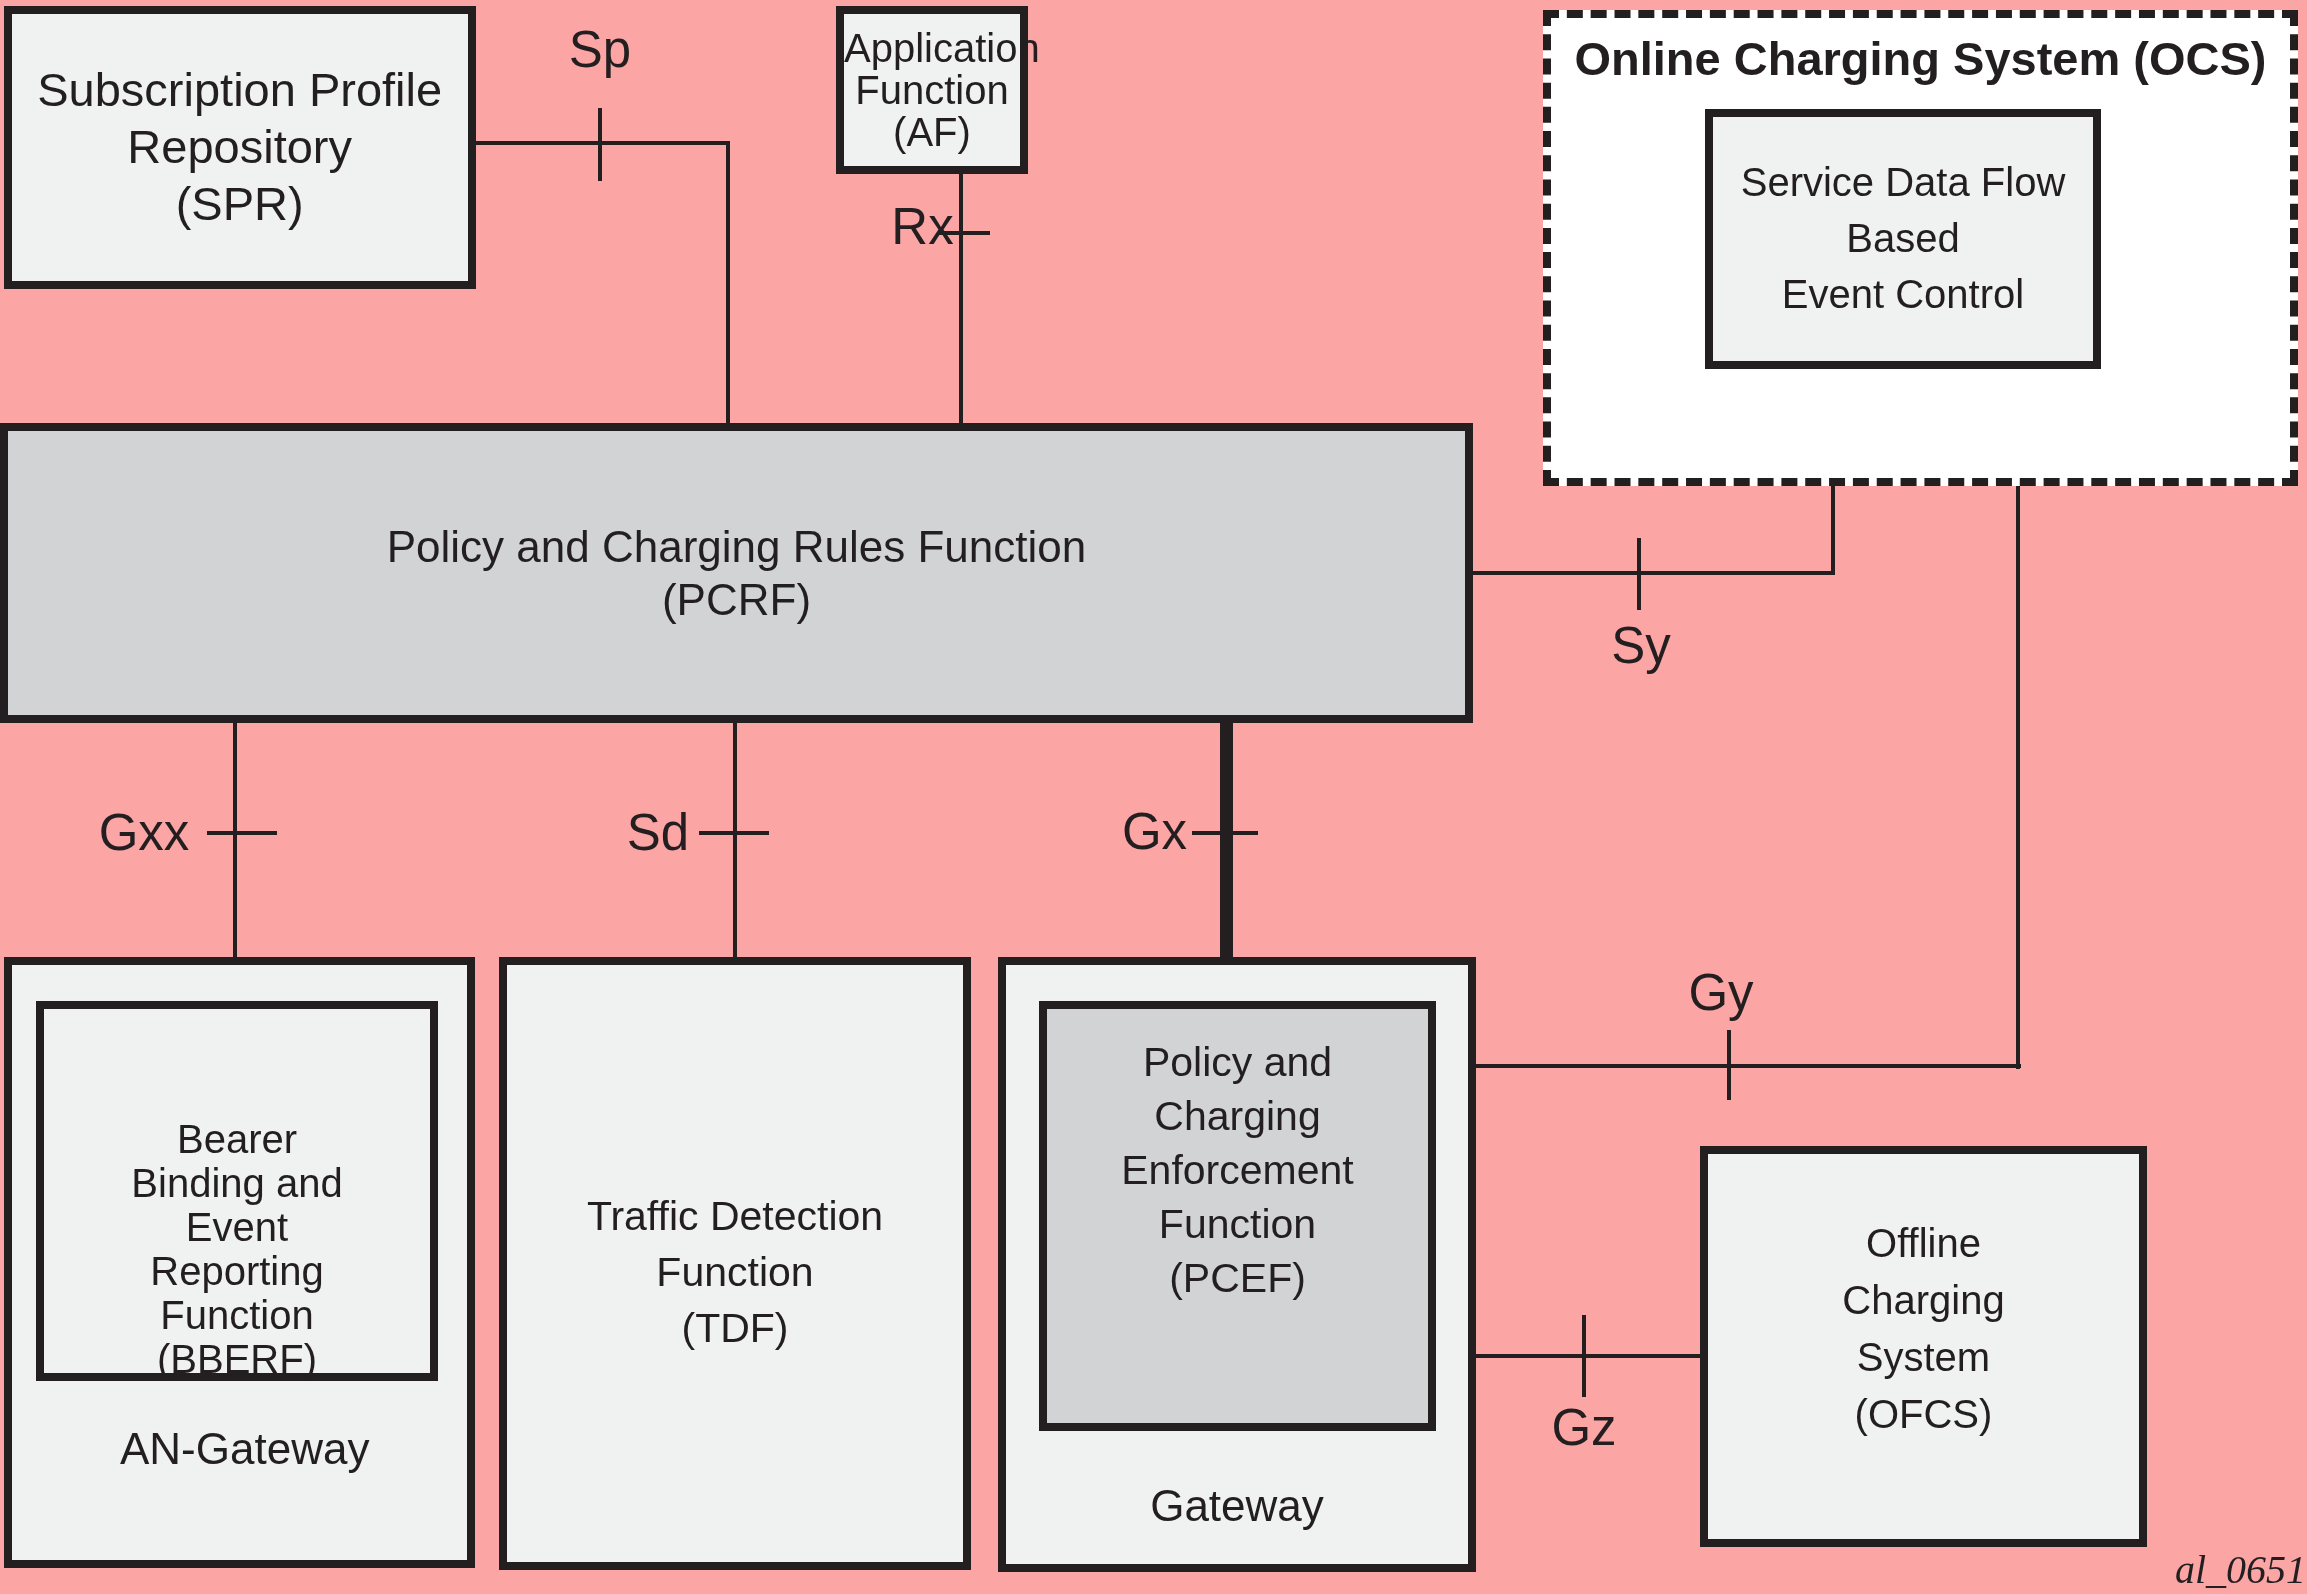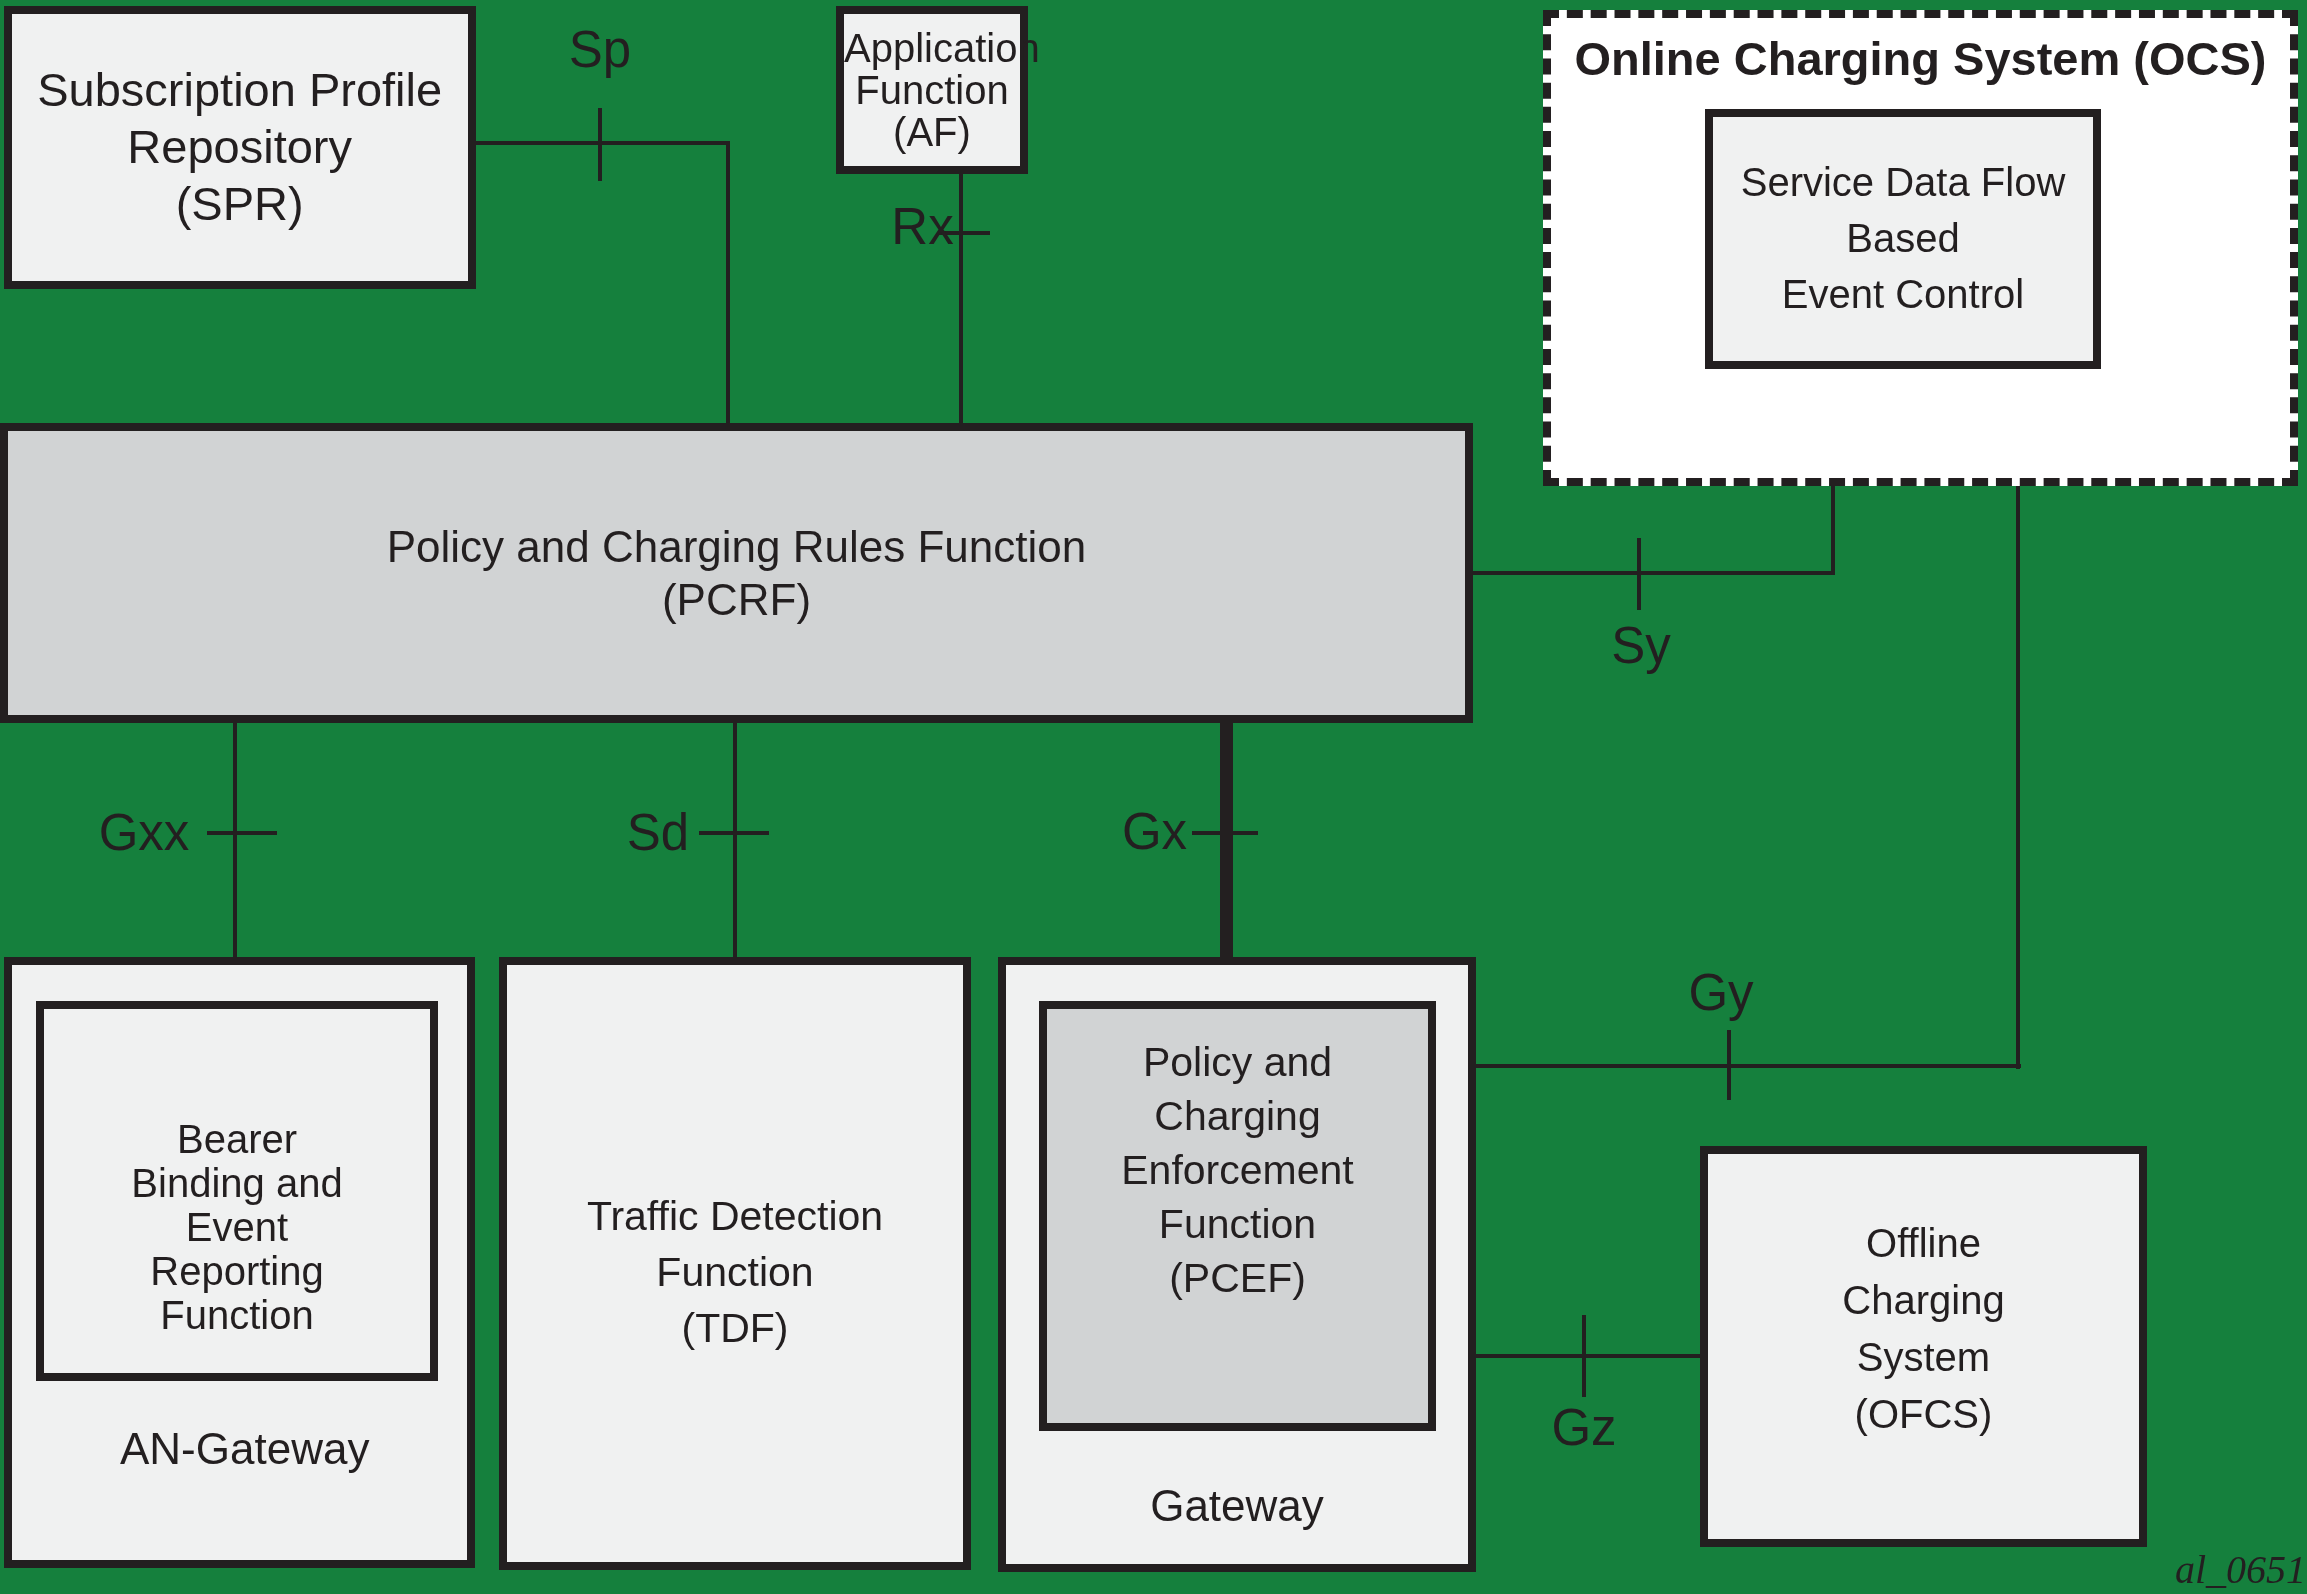--- a/index.html
+++ b/index.html
@@ -1,17 +1,17 @@
 <!DOCTYPE html>
 <html style="font-size:11.7px"><head>
 <meta charset="utf-8">
 <style>
   html,body{margin:0;padding:0;background:#fff;}
   .stage{
-    position:relative;width:2307px;height:1594px;background:#15803d;
+    position:relative;width:2307px;height:1594px;background:#fca5a5;
     font-family:"Liberation Sans", sans-serif;color:#231f20;overflow:hidden;
   }
   .box{position:absolute;box-sizing:border-box;border:8.8px solid #231f20;background:#f0f1f1;}
   .box.gray{background:#d1d3d4;}
   .box.dashed{border-style:dashed;background:#ffffff;}
   .txt{position:absolute;left:0;right:0;text-align:center;}
   .txt div{white-space:nowrap;}
   .spr-txt{top:47px;font-size:47px;line-height:57px;}
   .af-txt{top:13px;font-size:40px;line-height:42px;}
   .ocs-title{top:14.6px;font-size:47px;line-height:51px;font-weight:bold;}
@@ -106,20 +106,21 @@
   <div class="box" style="left:3.7px;top:957px;width:471px;height:611px;">
     <div class="gw-label" style="top:461px;margin-left:11px;">AN-Gateway</div>
   </div>
   <div class="box" style="left:36px;top:1001px;width:402px;height:380px;">
     <div class="txt bberf-txt">
       <div>Bearer</div>
       <div>Binding and</div>
       <div>Event</div>
       <div>Reporting</div>
       <div>Function</div>
+      <div>(BBERF)</div>
     </div>
   </div>
 
   <div class="box" style="left:499px;top:957px;width:472px;height:613px;">
     <div class="txt tdf-txt">
       <div>Traffic Detection</div>
       <div>Function</div>
       <div>(TDF)</div>
     </div>
   </div>

